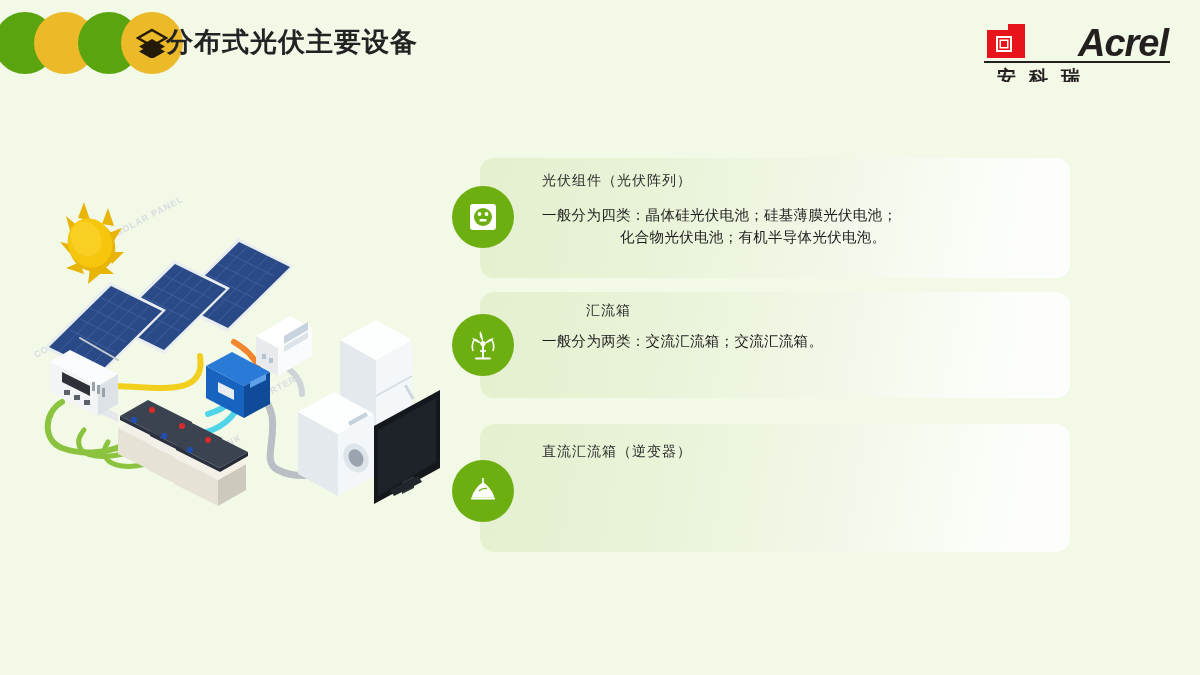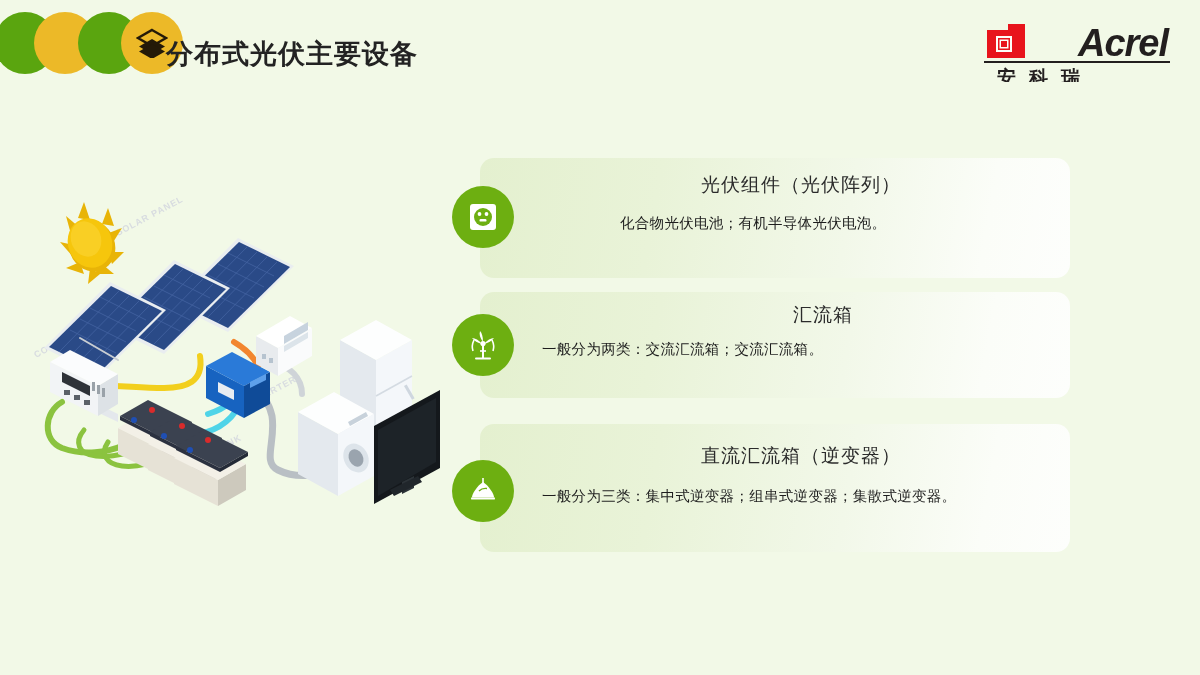--- a/index.html
+++ b/index.html
@@ -32,21 +32,21 @@
   #deco-4 { left: 121px; top: 12px; width: 62px; height: 62px; background: #ecb928; }
 
   #layers-icon {
     position: absolute;
     left: 136px; top: 28px;
     width: 32px; height: 30px;
   }
 
   #slide-title {
     position: absolute;
-    left: 166px; top: 36px;
+    left: 166px; top: 24px;
     font-size: 27px;
     font-weight: bold;
     color: #232323;
     letter-spacing: 1px;
     white-space: nowrap;
   }
 
   
   #logo {
     position: absolute;
@@ -122,25 +122,24 @@
   #card-0 .card-icon { top: 28px; }
   #card-1 .card-icon { top: 22px; }
   #card-2 .card-icon { top: 36px; }
 
   .card-body {
     position: absolute;
     left: 62px; top: 0;
     right: 10px;
   }
   .card-title {
-    font-size: 19px;
+    font-size: 14px;
     color: #2b2b2b;
     letter-spacing: 1px;
     white-space: nowrap;
-    text-align: center;
   }
   #card-0 .card-title { padding-top: 14px; }
   #card-1 .card-title { padding-top: 10px; margin-left: 44px; }
   #card-2 .card-title { padding-top: 19px; }
 
   .card-desc {
     font-size: 14.5px;
     color: #1d1d1d;
     line-height: 22px;
     letter-spacing: 0.3px;
@@ -392,20 +391,21 @@
         <rect x="2" y="2" width="26" height="26" rx="3" fill="#ffffff"></rect>
         <circle cx="15" cy="15" r="9" fill="#6daf11"></circle>
         <circle cx="11.5" cy="12" r="1.9" fill="#ffffff"></circle>
         <circle cx="18.5" cy="12" r="1.9" fill="#ffffff"></circle>
         <rect x="11.5" y="17" width="7" height="2.6" rx="1.2" fill="#ffffff"></rect>
       </svg>
     </div>
     <div class="card-body">
       <div class="card-title">光伏组件（光伏阵列）</div>
       <div class="card-desc">
+        <div>一般分为四类：晶体硅光伏电池；硅基薄膜光伏电池；</div>
         <div class="card-desc-line2">化合物光伏电池；有机半导体光伏电泡。</div>
       </div>
     </div>
   </div>
 
   <div class="card" id="card-1">
     <div class="card-icon">
       <svg width="32" height="32" viewBox="0 0 32 32">
         <rect x="15" y="14" width="2" height="16" fill="#ffffff"></rect>
         <rect x="8" y="28.4" width="16" height="2" rx="1" fill="#ffffff"></rect>
@@ -430,19 +430,16 @@
     <div class="card-icon">
       <svg width="30" height="30" viewBox="0 0 30 30">
         <rect x="14.2" y="2" width="1.6" height="5" fill="#ffffff"></rect>
         <path d="M15,6 C21,10 26,18 26,21 L4,21 C4,18 9,10 15,6 Z" fill="#ffffff"></path>
         <rect x="3" y="21.2" width="24" height="2.4" rx="1.2" fill="#ffffff"></rect>
         <path d="M11,15 C13,13 16,12 19,12.5" stroke="#6daf11" stroke-width="1.4" fill="none"></path>
       </svg>
     </div>
     <div class="card-body">
       <div class="card-title">直流汇流箱（逆变器）</div>
-      <div class="card-desc">
-        <div>一般分为三类：集中式逆变器；组串式逆变器；集散式逆变器。</div>
-      </div>
     </div>
   </div>
 
 </div>
 
 </body></html>

